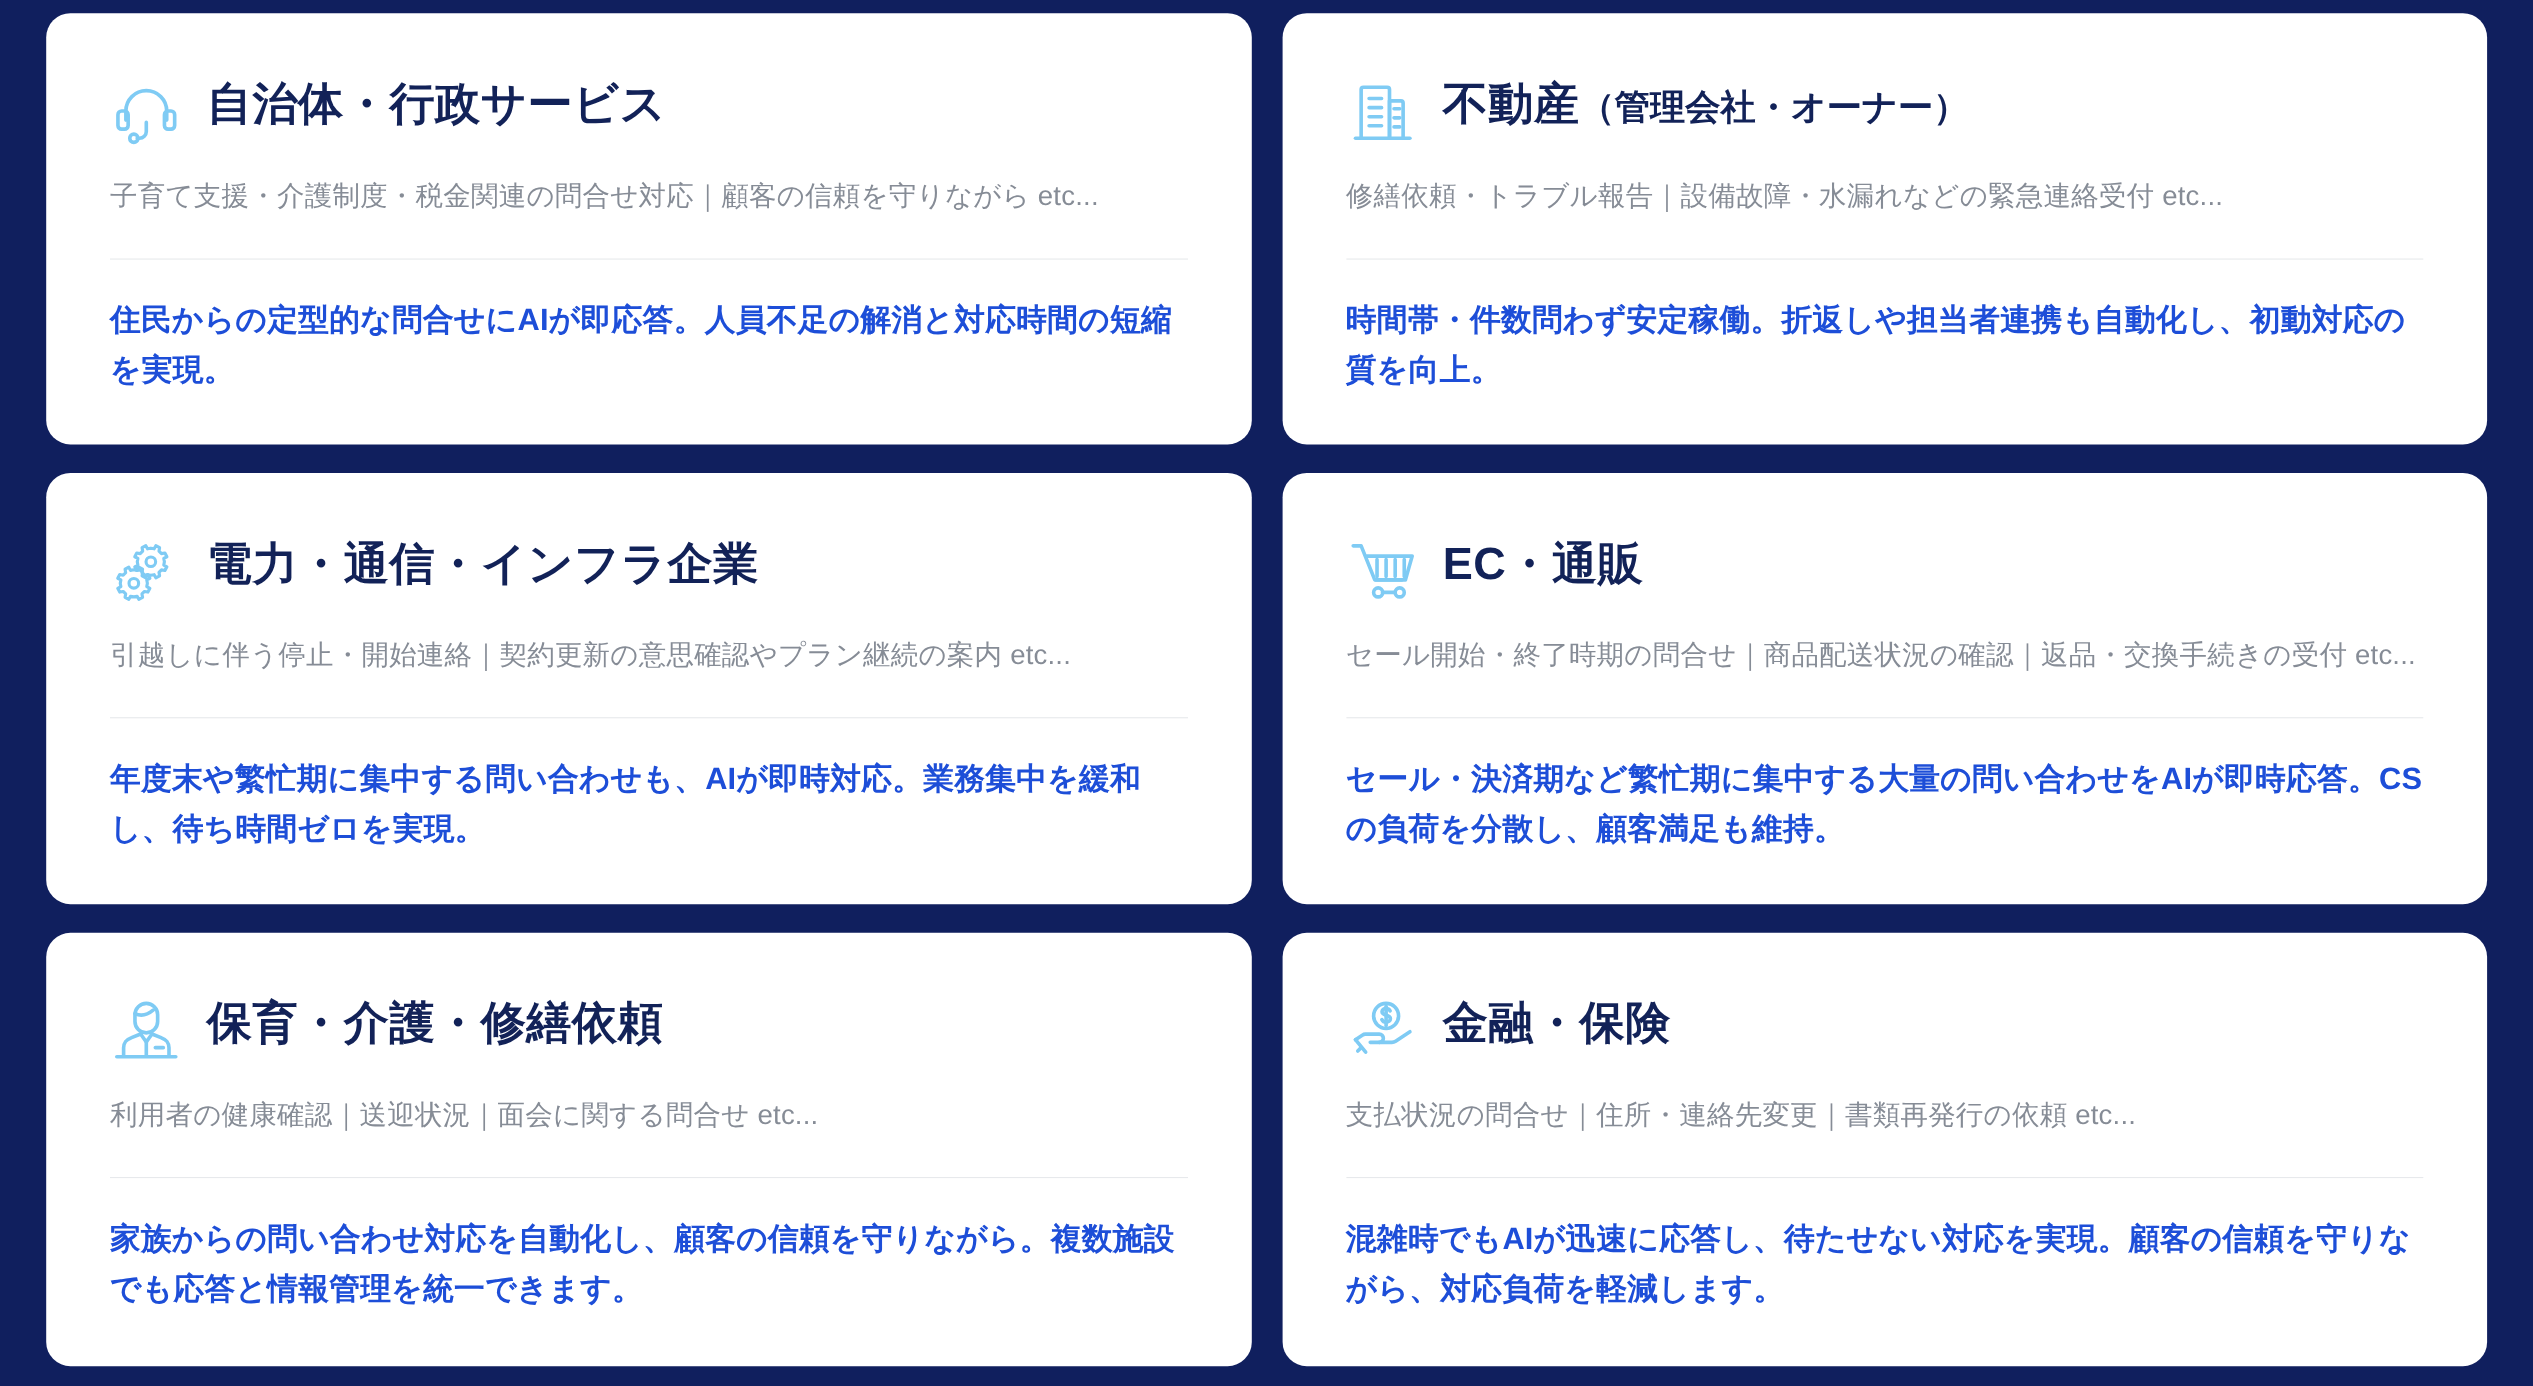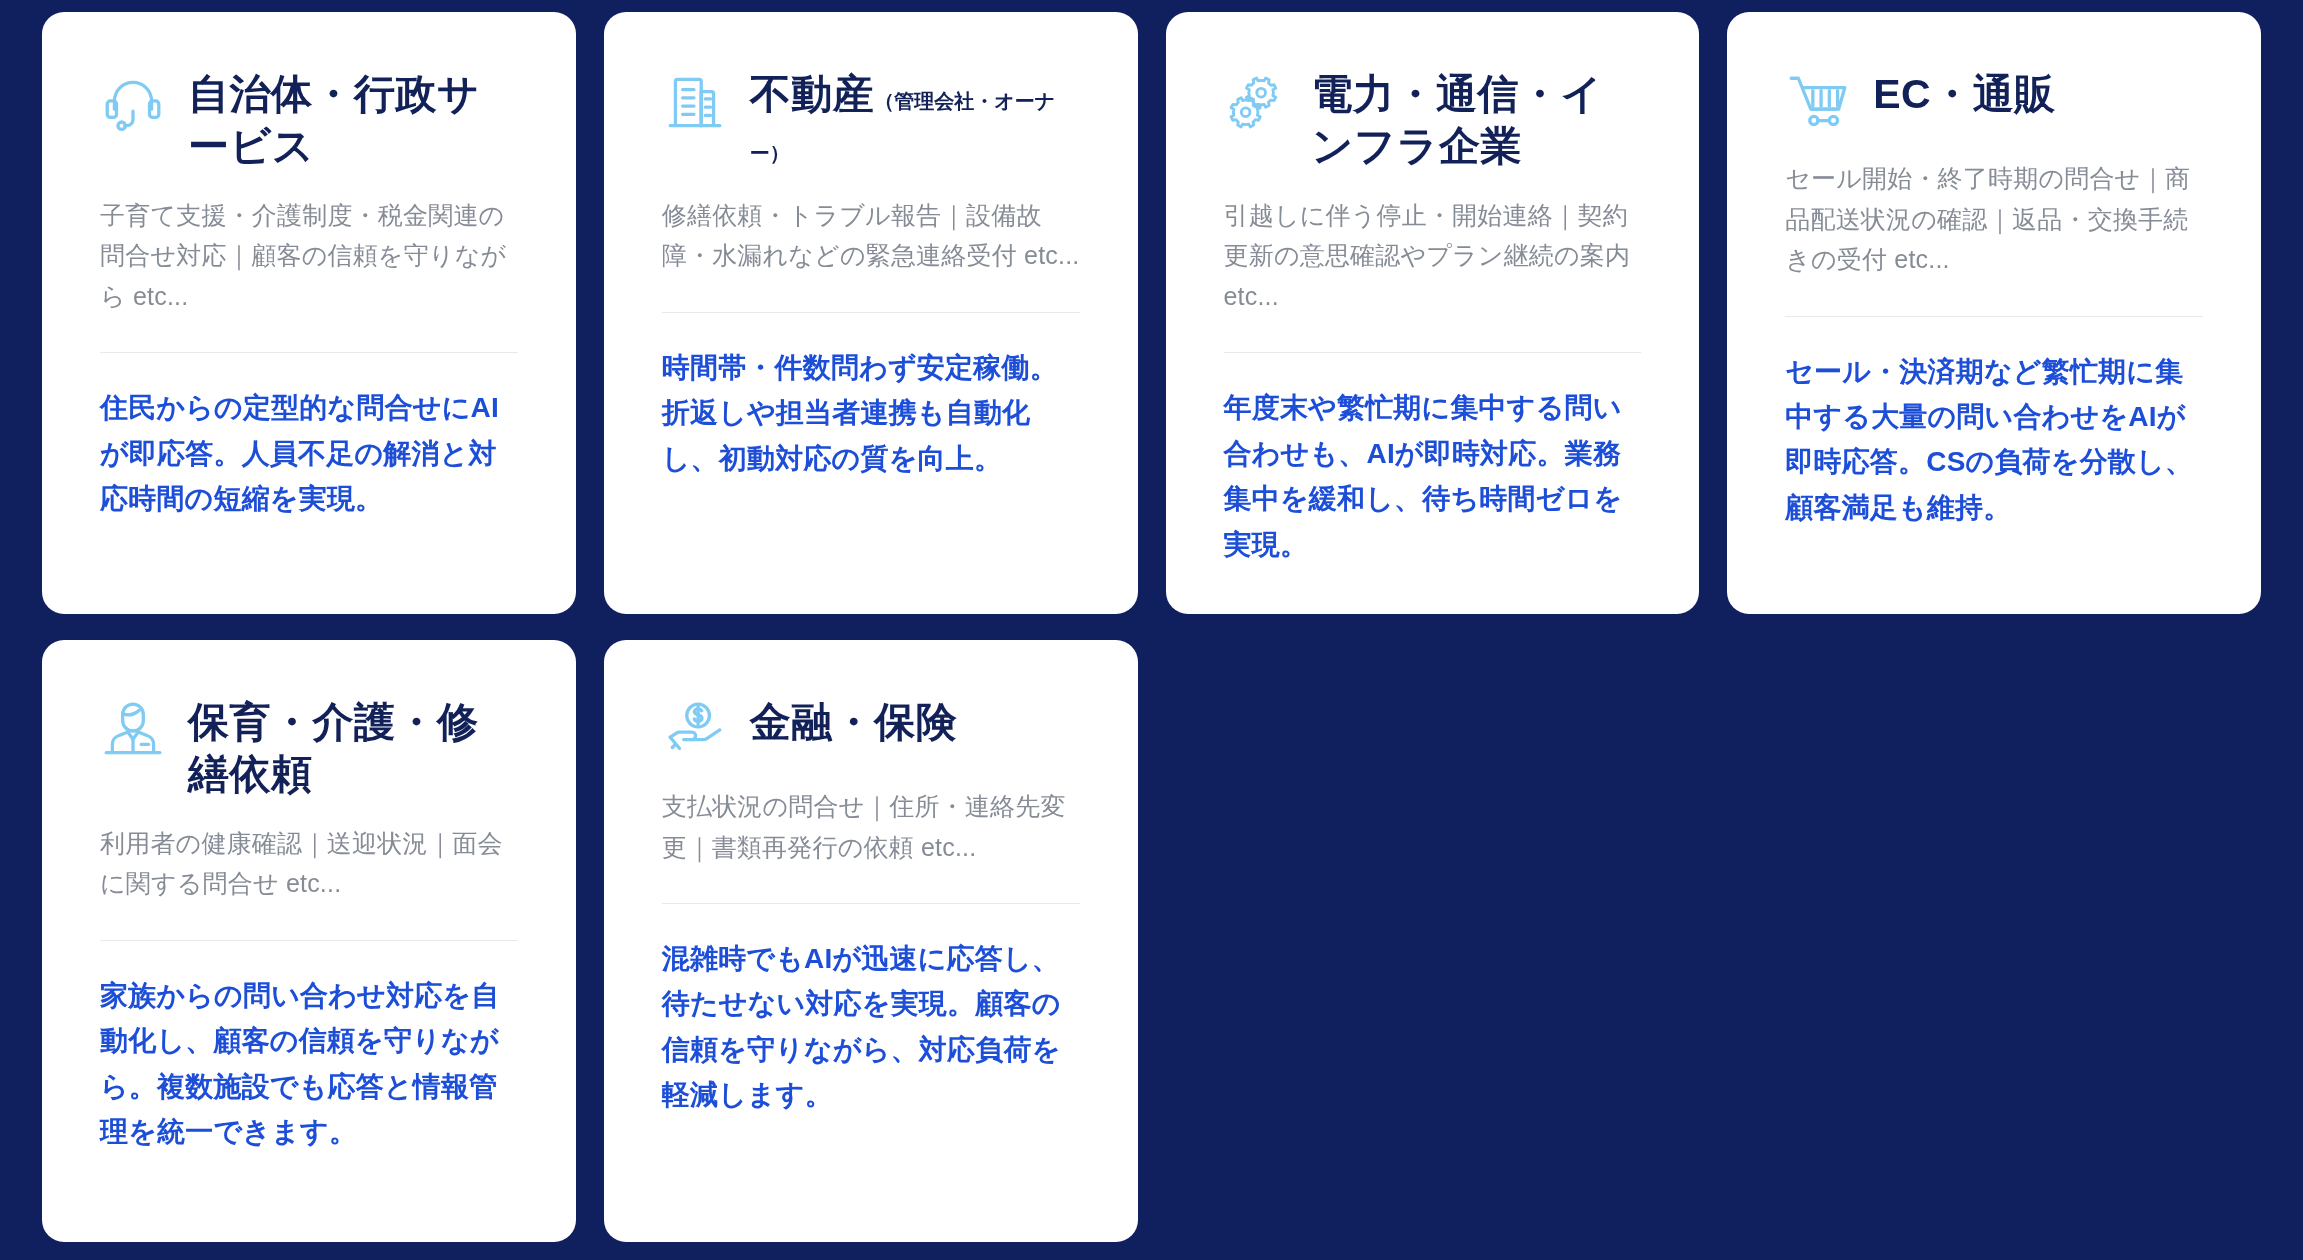--- a/index.html
+++ b/index.html
@@ -9,21 +9,21 @@
   body {
     width: 2303px;
     height: 1260px;
     background: #101F5E;
     font-family: "Liberation Sans", "DejaVu Sans", sans-serif;
     overflow: hidden;
   }
 
   .grid {
     display: grid;
-    grid-template-columns: repeat(4, 1fr);
+    grid-template-columns: repeat(2, 1fr);
     grid-template-rows: repeat(2, 1fr);
     column-gap: 28px;
     row-gap: 26px;
     padding: 12px 42px 18px 42px;
     box-sizing: border-box;
     width: 2303px;
     height: 1260px;
   }
 
   .card {
@@ -53,21 +53,21 @@
   .card-title {
     color: #122258;
     font-size: 41px;
     font-weight: 700;
     line-height: 1.28;
     letter-spacing: 0.5px;
     margin: 0;
     padding-top: 2px;
   }
   .card-title .paren {
-    font-size: 20px;
+    font-size: 32px;
     font-weight: 700;
     letter-spacing: 0;
   }
 
   .card-sub {
     color: #868C96;
     font-size: 25px;
     line-height: 1.62;
     margin: 22px 0 0 0;
     letter-spacing: 0.2px;

